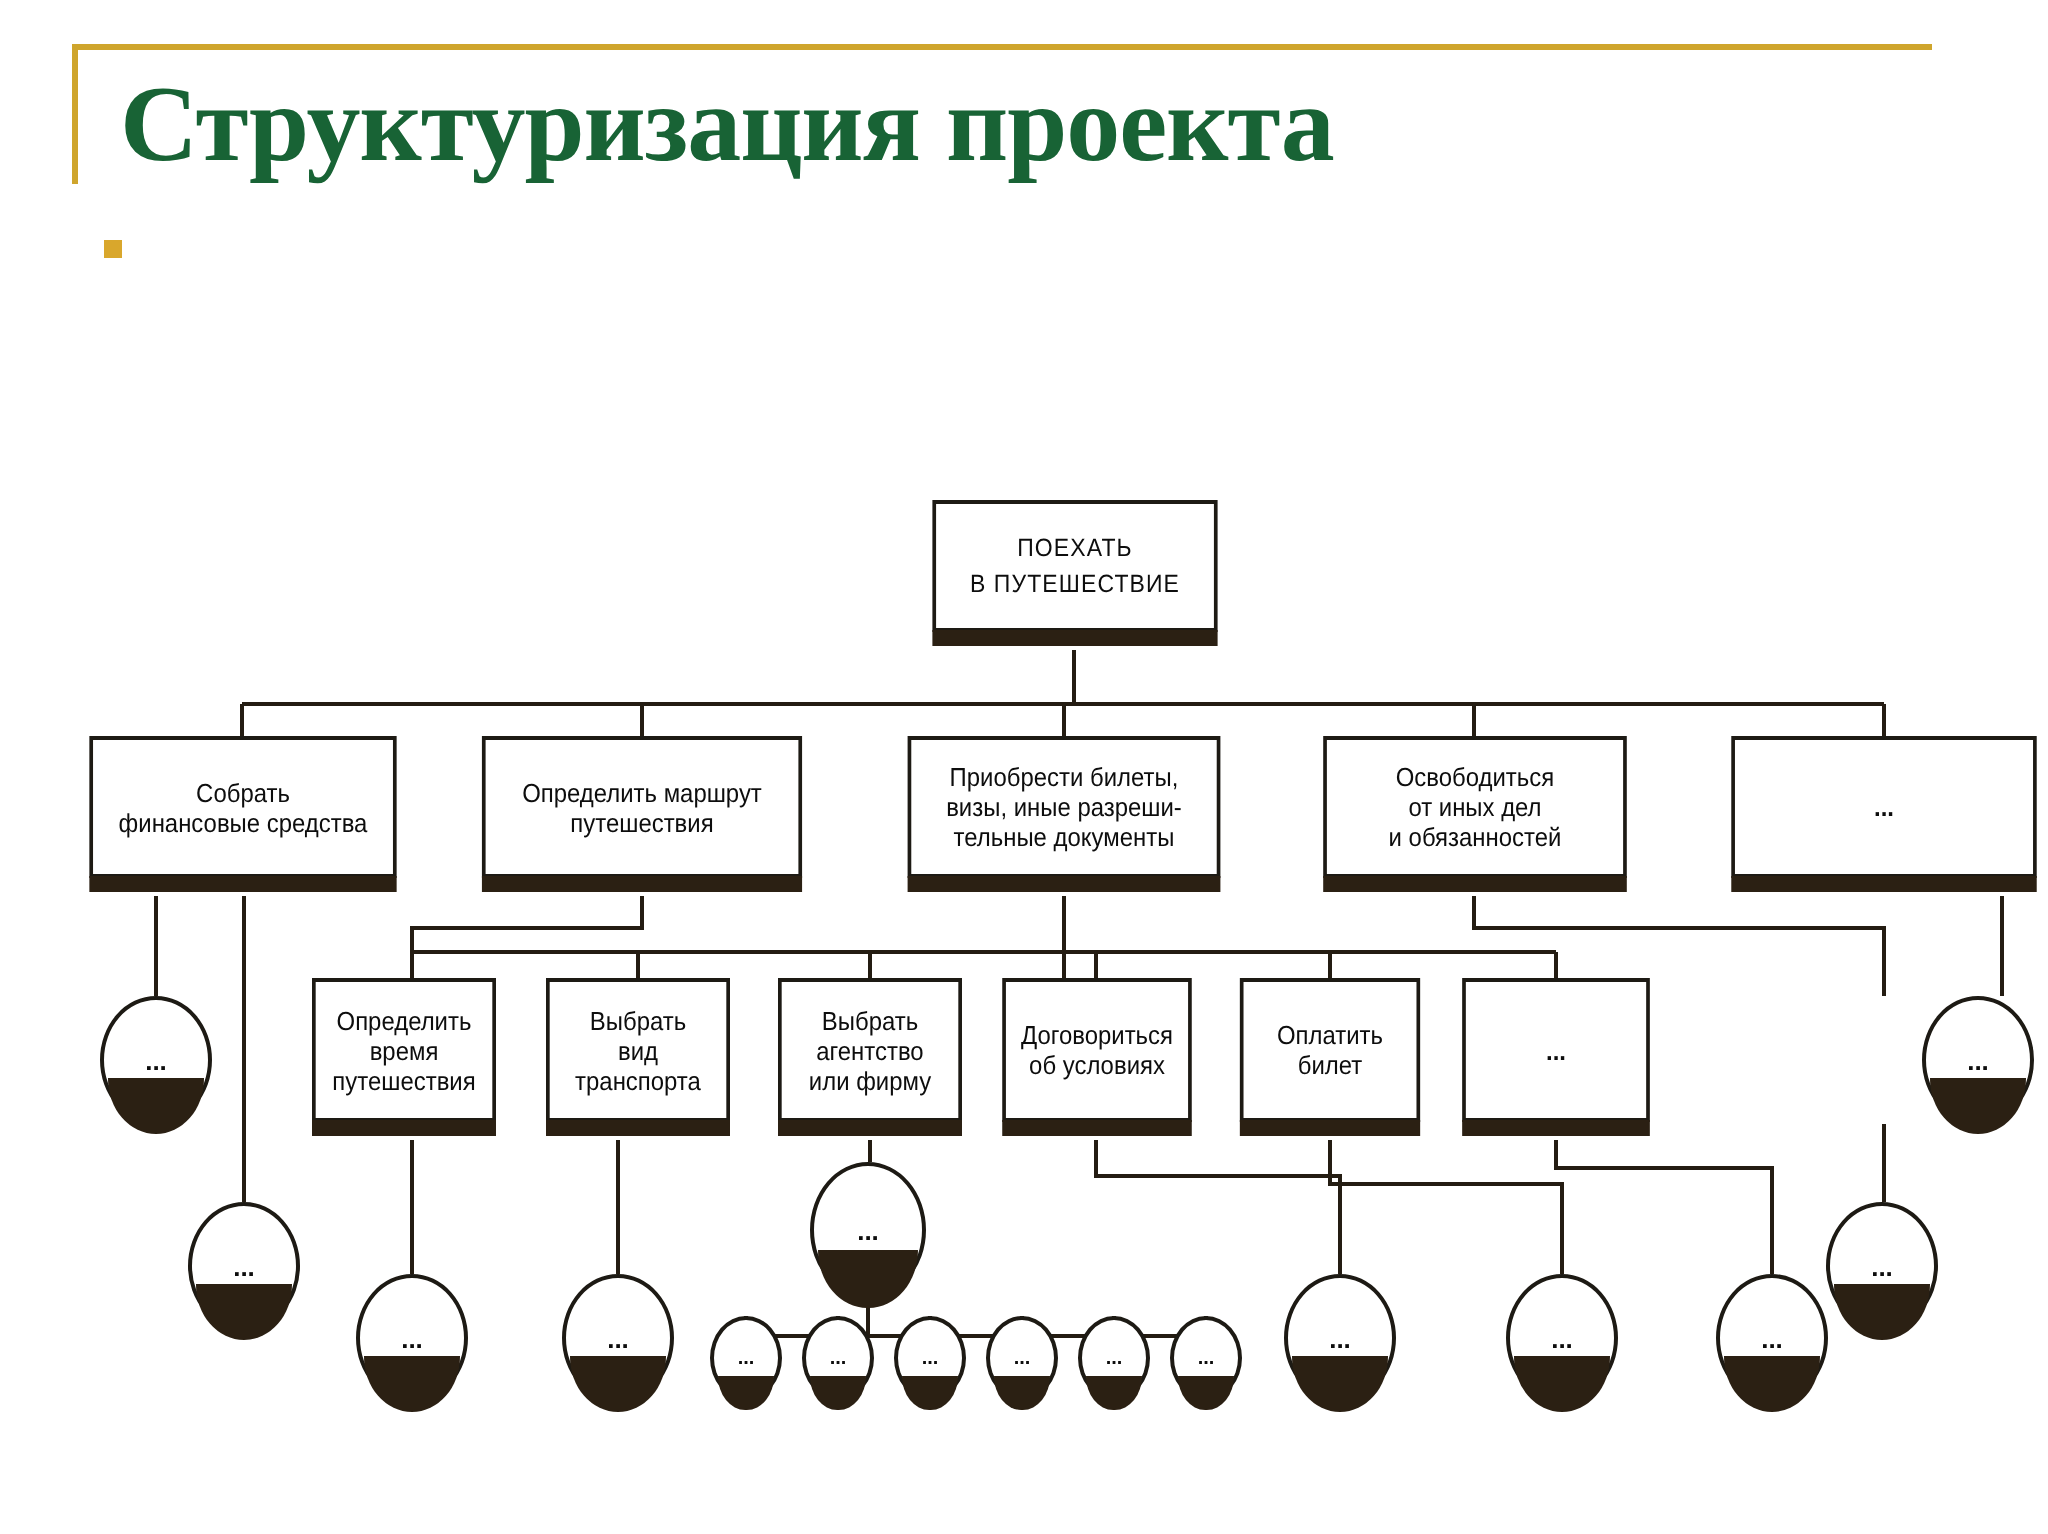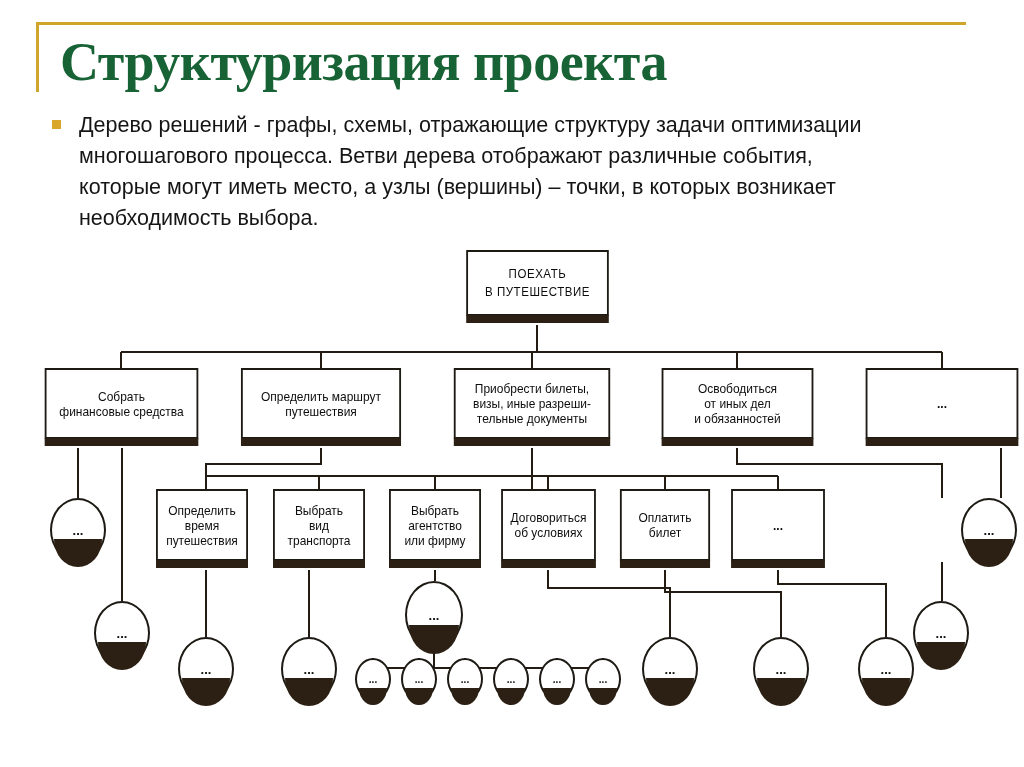--- a/index.html
+++ b/index.html
@@ -145,21 +145,20 @@
 </head>
 <body>
 
 <div id="frame-top-rule"></div>
 <div id="frame-left-rule"></div>
 
 <div id="page-title">Структуризация проекта</div>
 
 <div id="bullet-block">
   <div id="bullet-marker"></div>
-  <div id="bullet-text">Дерево решений - графы, схемы, отражающие структуру задачи оптимизации многошагового процесса. Ветви дерева отображают различные события, которые могут иметь место, а узлы (вершины) – точки, в которых возникает необходимость выбора.</div>
 </div>
 
 <div id="diagram">
 
   <svg width="1024" height="500" viewBox="0 0 1024 500" style="position:absolute;left:0;top:0;z-index:1;">
     <g stroke="#241c12" fill="none" stroke-width="2">
 
       <path d="M521,89 L521,116"></path>
       <path d="M105,116 L926,116"></path>
       <path d="M105,116 L105,132"></path>

